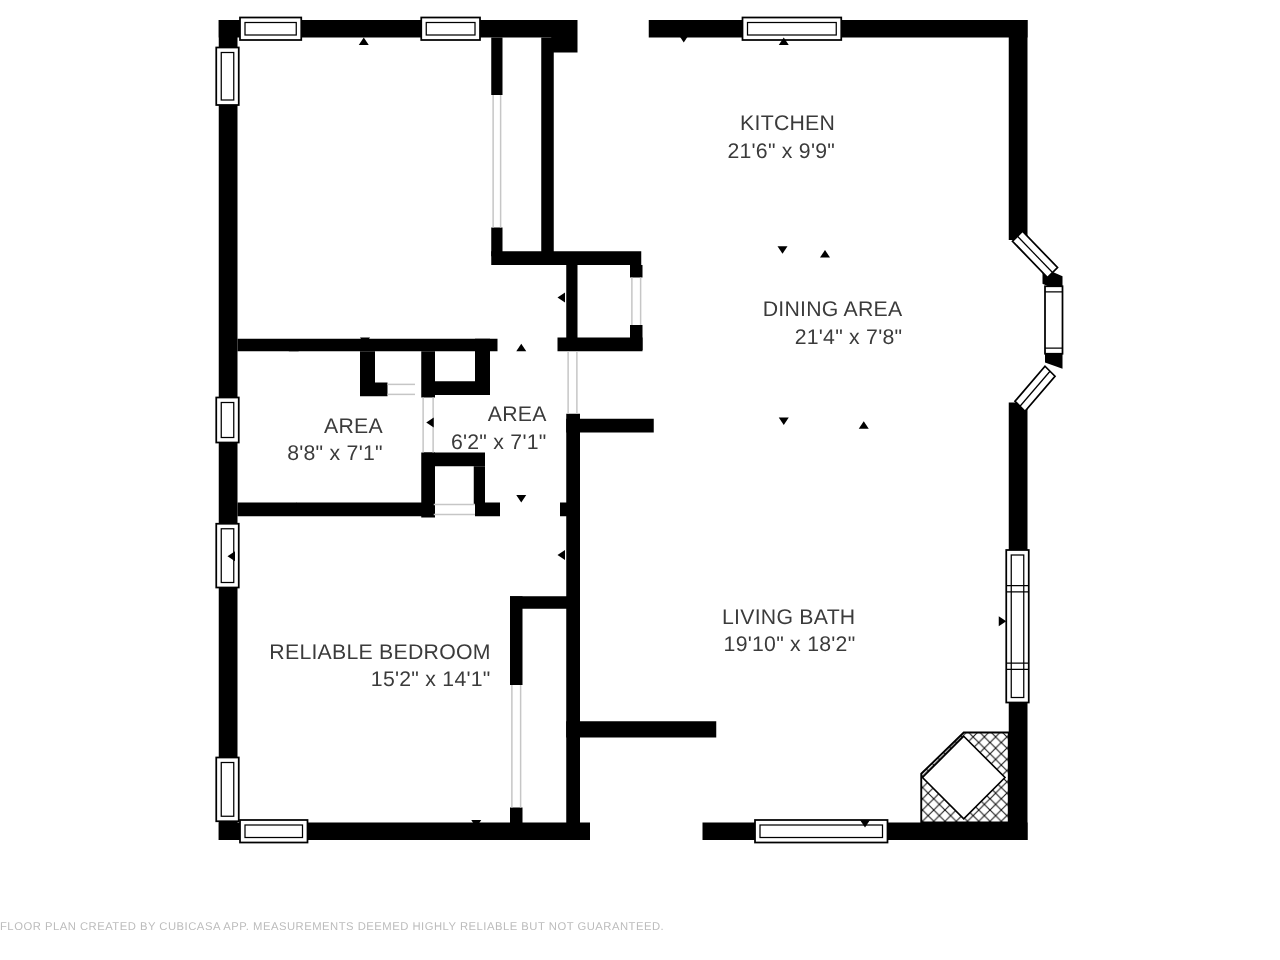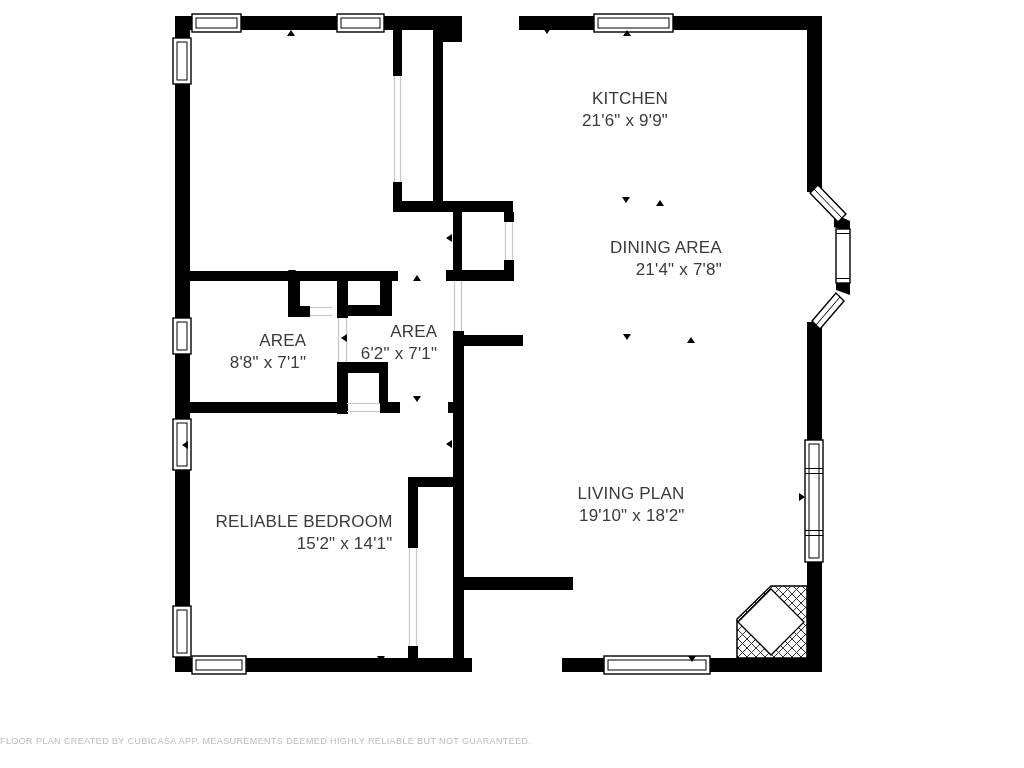--- a/index.html
+++ b/index.html
@@ -211,19 +211,19 @@
 </div>
 <div class="room-label" style="left:399px;top:321px">
   <div>AREA</div>
   <div>6'2" x 7'1"</div>
 </div>
 <div class="room-label" style="left:304px;top:511px">
   <div>RELIABLE BEDROOM</div>
   <div>15'2" x 14'1"</div>
 </div>
 <div class="room-label" style="left:631px;top:483px">
-  <div>LIVING PLAN</div>
+  <div>LIVING BATH</div>
   <div>19'10" x 18'2"</div>
 </div>
 
 <div class="footer">FLOOR PLAN CREATED BY CUBICASA APP. MEASUREMENTS DEEMED HIGHLY RELIABLE BUT NOT GUARANTEED.</div>
 
 </div>
 
 </body></html>

